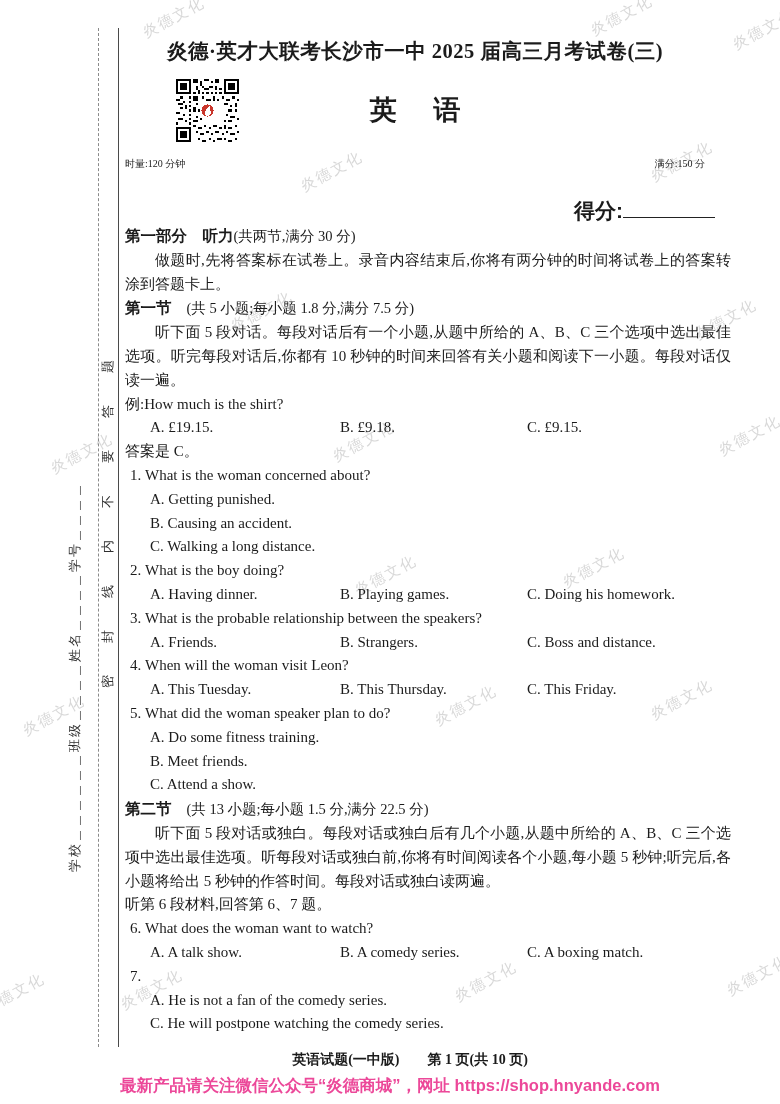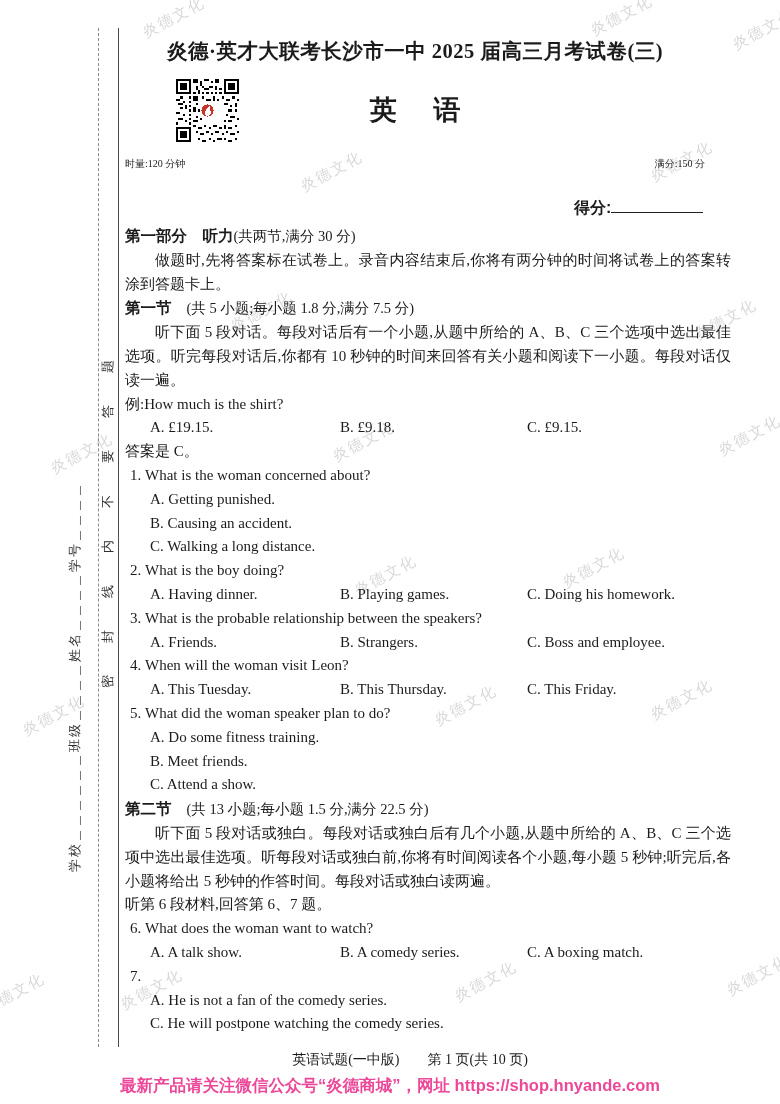--- a/index.html
+++ b/index.html
@@ -26,35 +26,35 @@
       font-size:20.5px;font-weight:bold;letter-spacing:.5px;margin-top:10px;}
 
   .qr{position:absolute;left:176px;top:79px;width:63px;height:63px;}
 
   .subject{position:absolute;left:125px;top:92px;width:580px;text-align:center;
       font-size:27px;font-weight:bold;word-spacing:30px;}
 
   .meta{position:absolute;left:125px;top:157px;width:580px;display:flex;
       justify-content:space-between;gap:20px;font-size:10px;}
 
-  .score{position:absolute;left:574px;top:197px;font-size:16px;font-weight:bold;
+  .score{position:absolute;left:574px;top:197px;font-size:21px;font-weight:bold;
       font-family:"Liberation Sans",sans-serif;}
   .score .blank{display:inline-block;width:92px;height:15px;border-bottom:1.4px solid #222;}
 
   
   .body{position:absolute;left:125px;top:224px;width:606px;font-size:15px;line-height:23.8px;}
   .h-bold{font-weight:bold;font-family:"Liberation Sans",sans-serif;font-size:15.5px;margin-top:44px;}
   .h-note{font-size:14.5px;}
   .para{text-indent:2em;text-align:justify;}
   .q{display:flex;}
   .q .num{flex:none;width:20px;padding-left:5px;box-sizing:border-box;}
   .opt-stack{padding-left:25px;}
   .opt-row{display:grid;grid-template-columns:190px 187px 1fr;padding-left:25px;}
 
-  .footer1{position:absolute;left:100px;top:1051px;width:620px;text-align:center;font-size:14px;}
+  .footer1{position:absolute;left:100px;top:1051px;width:620px;text-align:center;font-size:14px;font-weight:bold;}
   .footer2{position:absolute;left:0;top:1075px;width:780px;text-align:center;
       font-size:16.5px;font-weight:bold;font-family:"Liberation Sans",sans-serif;color:#ec4899;}
 </style>
 </head>
 <body>
 
 <div class="page">
 
   <span class="wm" style="left:140px;top:8px">炎德文化</span>
   <span class="wm" style="left:588px;top:6px">炎德文化</span>
@@ -246,21 +246,21 @@
       <span>C. Doing his homework.</span>
     </div>
 
     <div class="q">
       <span class="num">3.</span>
       <span>What is the probable relationship between the speakers?</span>
     </div>
     <div class="opt-row">
       <span>A. Friends.</span>
       <span>B. Strangers.</span>
-      <span>C. Boss and employee.</span>
+      <span>C. Boss and distance.</span>
     </div>
 
     <div class="q">
       <span class="num">4.</span>
       <span>When will the woman visit Leon?</span>
     </div>
     <div class="opt-row">
       <span>A. This Tuesday.</span>
       <span>B. This Thursday.</span>
       <span>C. This Friday.</span>

